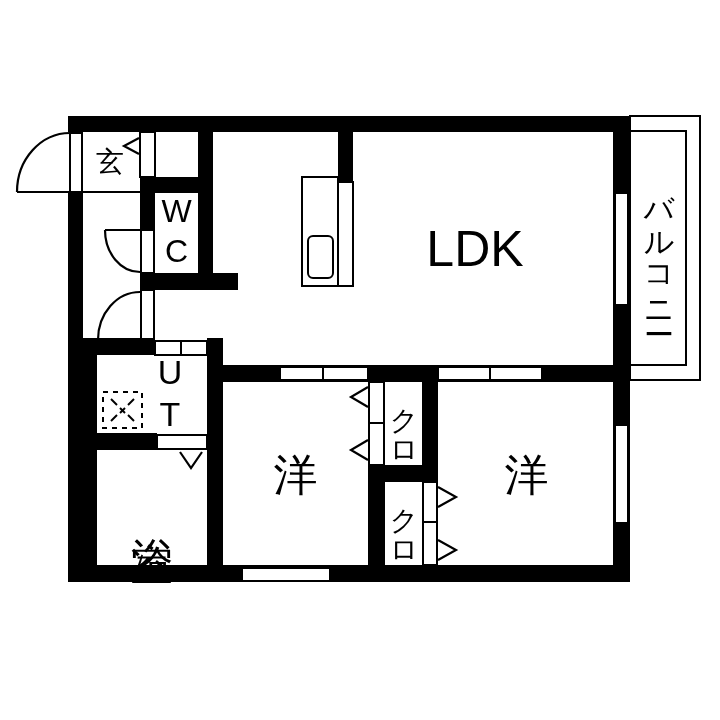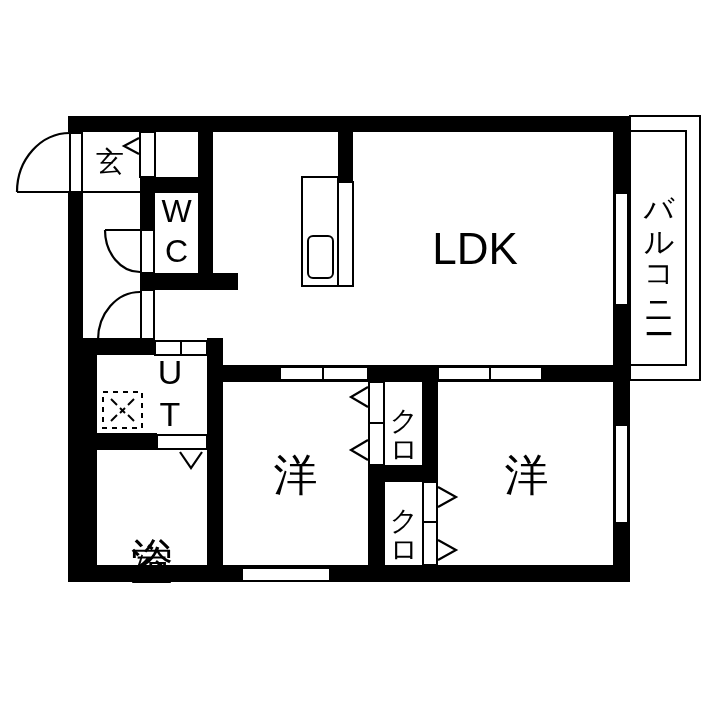--- a/index.html
+++ b/index.html
@@ -113,21 +113,21 @@
   </svg>
 
   <div class="label" style="left:92px; top:145px; width:36px; height:34px; font-size:28px;">
     <span>玄</span>
   </div>
 
   <div class="label" style="left:155px; top:193px; width:43px; height:80px; font-size:32px;">
     <span class="vert latin" style="letter-spacing:4px;">WC</span>
   </div>
 
-  <div class="label latin" style="left:410px; top:219px; width:130px; height:60px; font-size:44px;">
+  <div class="label latin" style="left:410px; top:219px; width:130px; height:60px; font-size:50px;">
     <span>LDK</span>
   </div>
 
   <div class="label" style="left:632px; top:131px; width:54px; height:234px; font-size:30px;">
     <span class="vert" style="letter-spacing:2px;">バルコニー</span>
   </div>
 
   <div class="label" style="left:150px; top:357px; width:40px; height:76px; font-size:34px;">
     <span class="vert latin" style="letter-spacing:4px;">UT</span>
   </div>

